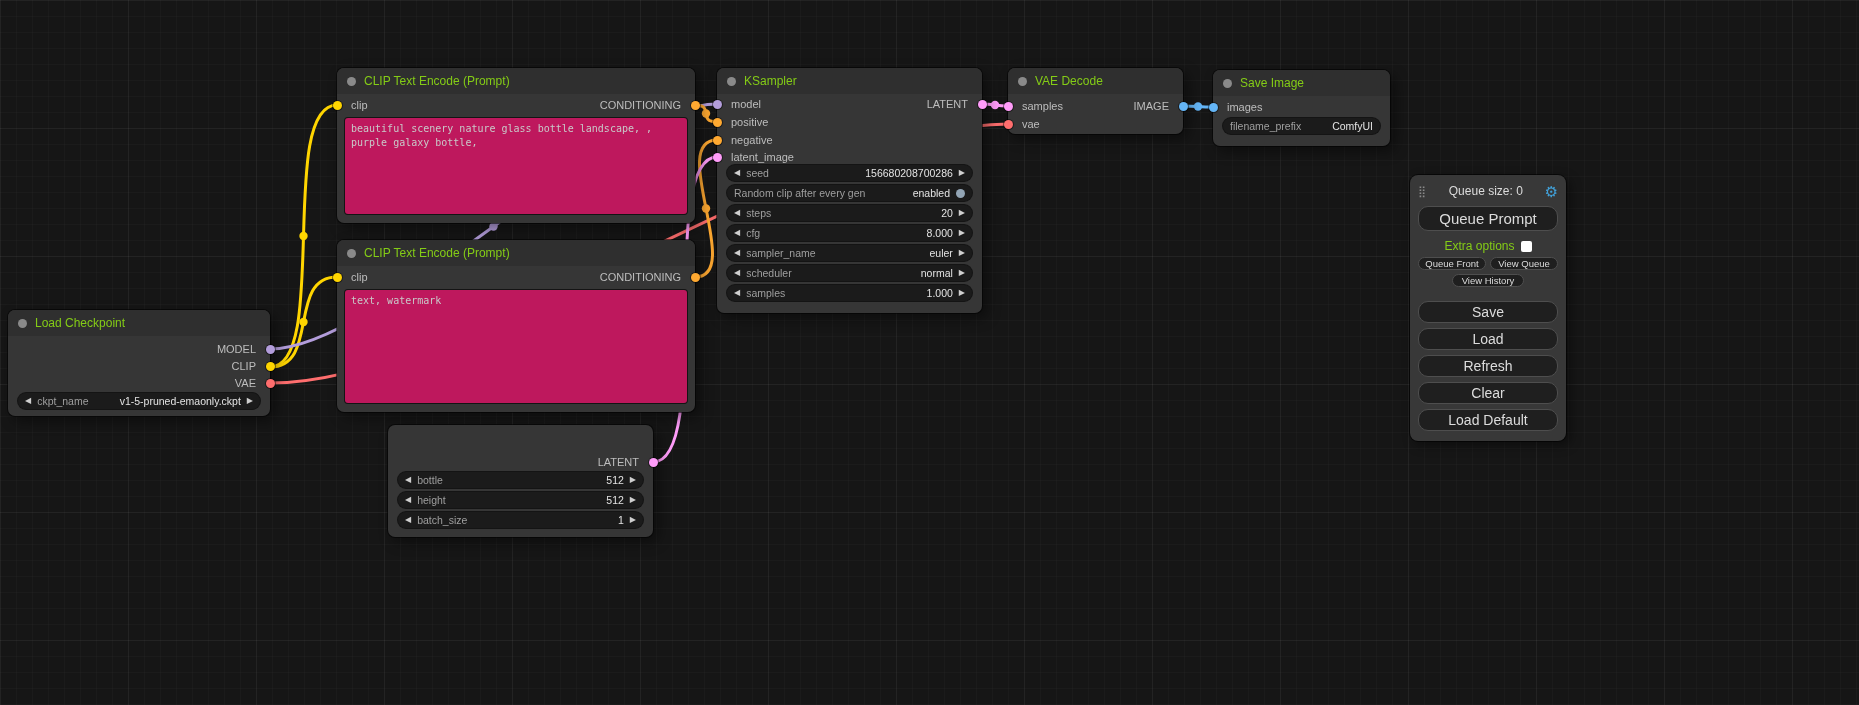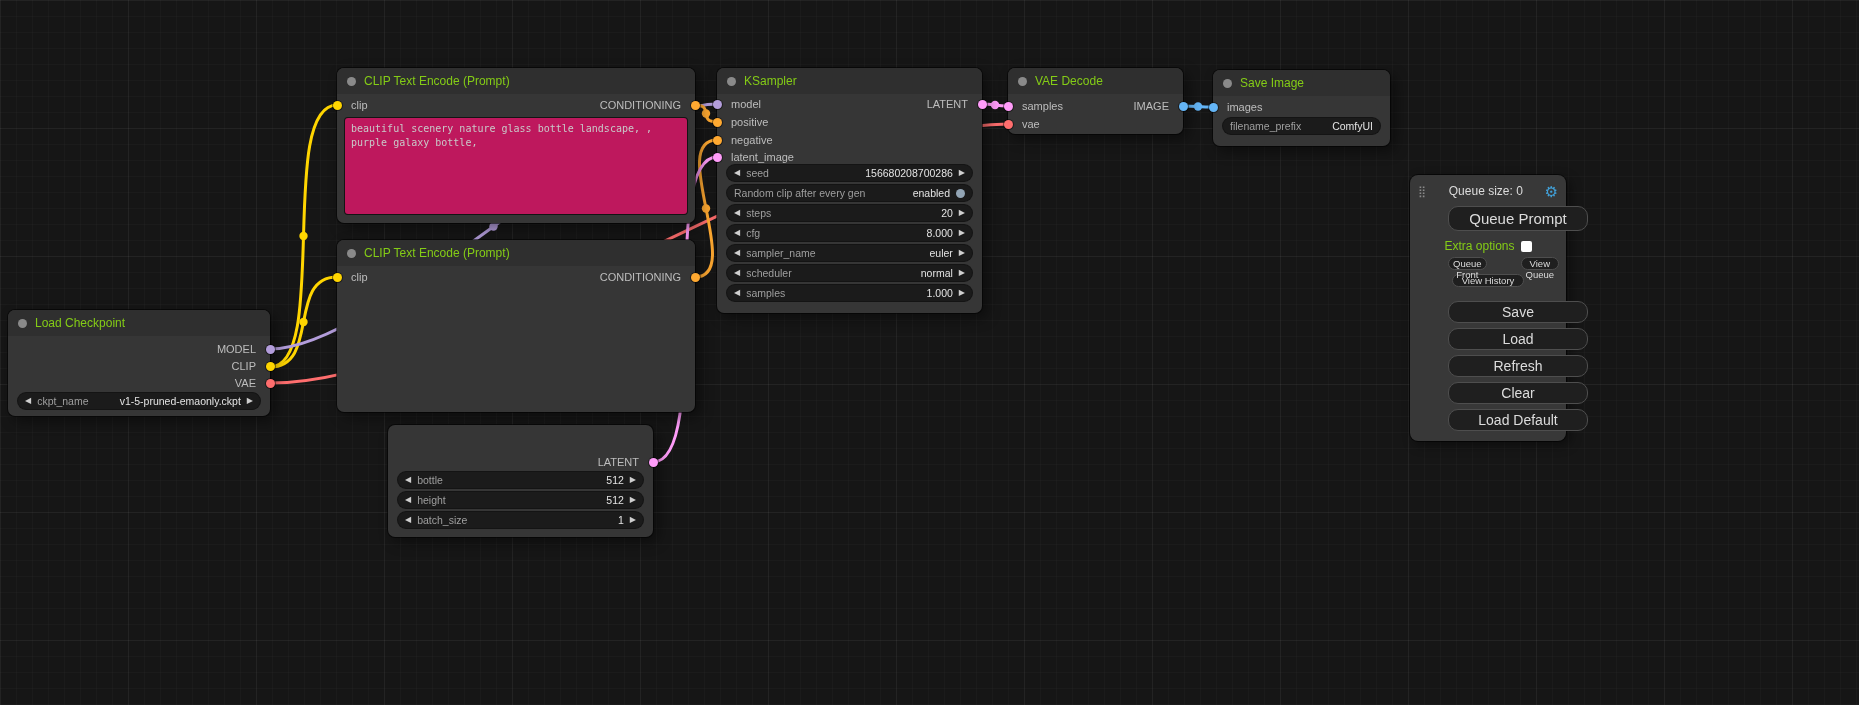--- a/index.html
+++ b/index.html
@@ -61,21 +61,20 @@
     padding:7px 8px 10px 8px;box-sizing:border-box;color:#d6d6d6;
   }
   .phead{display:flex;align-items:center;height:18px;}
   .drag{color:#8a8a8a;font-size:11px;cursor:grab;letter-spacing:1px;}
   .qsize{flex:1;text-align:center;font-size:12px;color:#dcdcdc;}
   .gear{color:var(--c,#41a0d8);font-size:15px;line-height:1;cursor:pointer;}
   .btn{
     display:block;width:100%;box-sizing:border-box;background:#1f1f1f;color:#dcdcdc;
     border:1px solid #4e4e4e;border-radius:10px;text-align:center;cursor:pointer;
     font-family:"Liberation Sans",sans-serif;
-    margin-left:30px;
   }
   .btn.big{height:25px;font-size:15px;line-height:23px;margin-top:6px;}
   .btn.mid{height:22px;font-size:14px;line-height:20px;margin-top:5px;}
   .extra{display:flex;align-items:center;justify-content:center;gap:6px;margin-top:8px;
          font-size:12px;color:#84cc16;height:14px;}
   .chk{width:11px;height:11px;background:#ffffff;border-radius:2px;cursor:pointer;}
   .srow{display:flex;gap:4px;margin-top:4px;}
   .btn.small{height:13px;font-size:9.5px;line-height:11px;border-radius:7px;padding:0 4px;}
   .vh{width:72px;margin:4px auto 0 auto;}
   .spacer{height:9px;}
@@ -146,20 +145,21 @@
   <div class="ntitle">
     <span class="tdot"></span>
     <span>CLIP Text Encode (Prompt)</span>
   </div>
   <div class="row" style="top:28px;">
     <span class="dot in" style="--c: #FFD500;"></span>
     <span class="slabel in">clip</span>
     <span class="slabel out">CONDITIONING</span>
     <span class="dot out" style="--c: #FFA931;"></span>
   </div>
+  <div class="prompt" style="top:50px;height:105px;">text, watermark</div>
 </div>
 
 <div class="node" style="left:388px;top:425px;width:265px;height:112px;">
   <div class="row" style="top:28px;">
     <span class="slabel out">LATENT</span>
     <span class="dot out" style="--c: #FF9CF9;"></span>
   </div>
   <div class="wcol" style="top:47px;">
     <div class="widget">
       <span class="arrow">◀</span>

